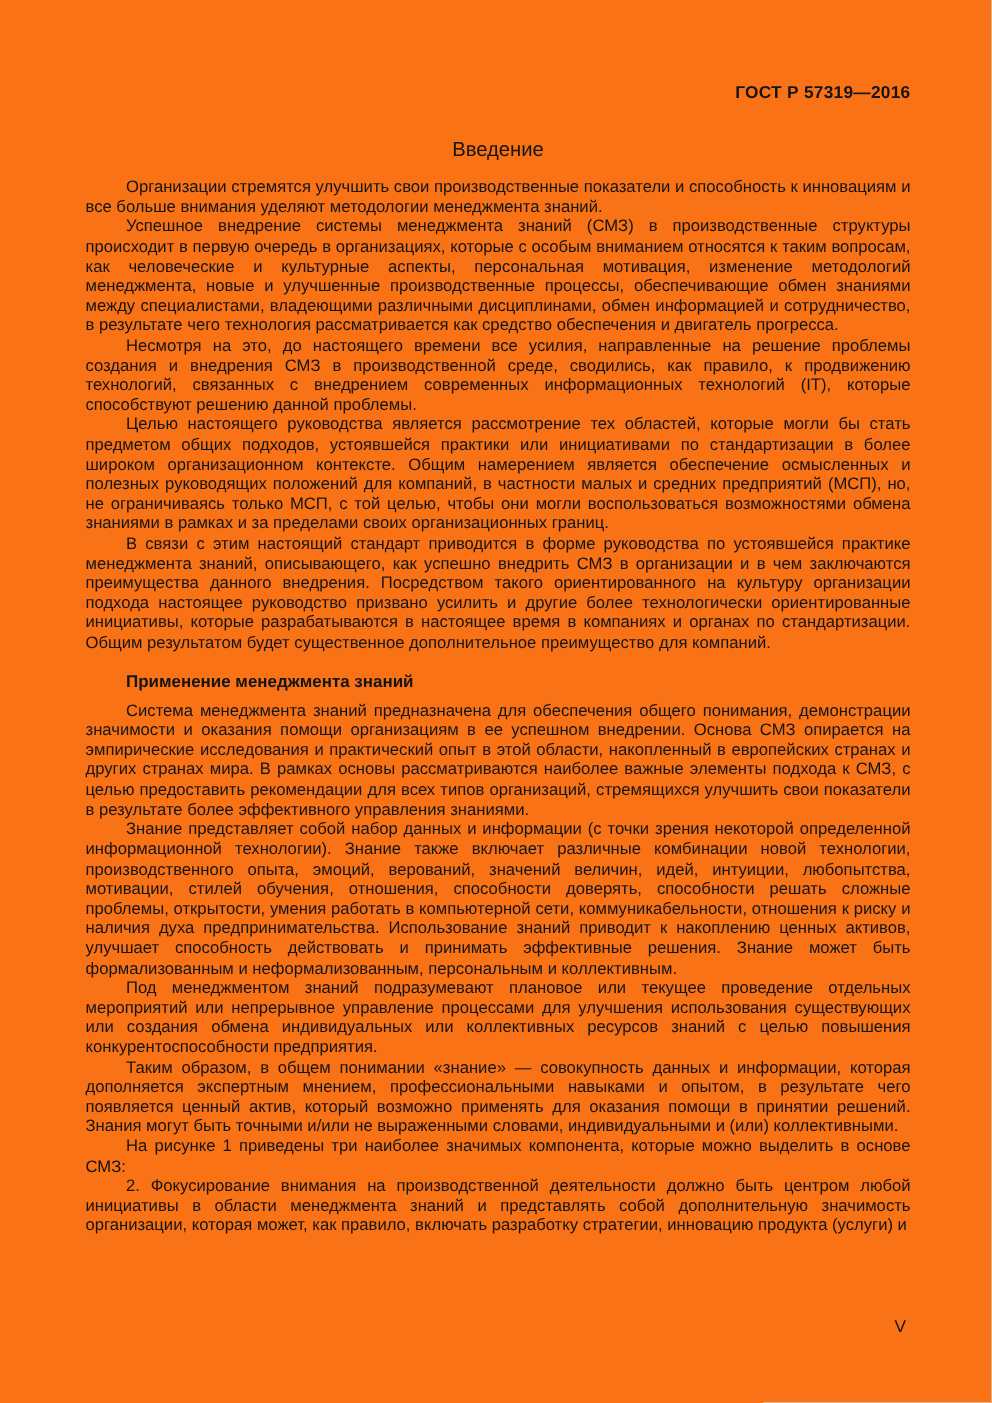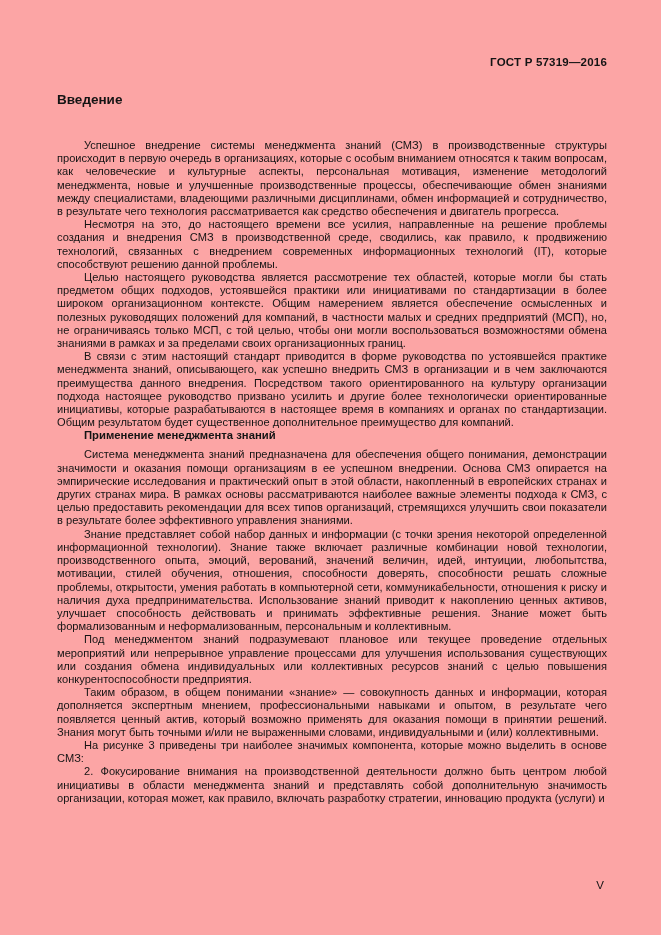--- a/index.html
+++ b/index.html
@@ -5,81 +5,84 @@
     * { margin: 0; padding: 0; box-sizing: border-box; }
     html, body {
       background: #e8e8e8;
       font-family: "Liberation Sans", "DejaVu Sans", sans-serif;
     }
     .page {
       position: relative;
       width: 661px;
       height: 935px;
       margin: 0 auto;
-      background: #fca5a5;
+      background: #f97316;
       color: #141414;
       padding: 56px 54px 0 57px;
       overflow: hidden;
     }
     .doc-number {
       text-align: right;
       font-weight: bold;
       font-size: 11.5px;
       margin-bottom: 24px;
       letter-spacing: 0.2px;
     }
     .section-title {
-      font-weight: bold;
+      text-align: center;
+      font-weight: normal;
       font-size: 13.5px;
-      margin-bottom: 32px;
+      margin-bottom: 12px;
     }
     .body-text p {
       font-size: 11.1px;
       line-height: 13.2px;
       text-align: justify;
       text-indent: 27px;
       hyphens: auto;
       -webkit-hyphens: auto;
     }
     .subsection-title {
       font-size: 11.3px;
       font-weight: bold;
       text-indent: 27px;
+      margin-top: 13px;
       margin-bottom: 7px;
     }
     .page-number {
       position: absolute;
       right: 57px;
       bottom: 44px;
       font-size: 11.5px;
       color: #141414;
     }
   </style>
 </head>
 <body>
 
 <div class="page">
 
   <div class="doc-number">ГОСТ Р 57319—2016</div>
 
   <div class="section-title">Введение</div>
 
   <div class="body-text">
+    <p>Организации стремятся улучшить свои производственные показатели и способность к инновациям и все больше внимания уделяют методологии менеджмента знаний.</p>
     <p>Успешное внедрение системы менеджмента знаний (СМЗ) в производственные структуры происходит в первую очередь в организациях, которые с особым вниманием относятся к таким вопросам, как человеческие и культурные аспекты, персональная мотивация, изменение методологий менеджмента, новые и улучшенные производственные процессы, обеспечивающие обмен знаниями между специалистами, владеющими различными дисциплинами, обмен информацией и сотрудничество, в результате чего технология рассматривается как средство обеспечения и двигатель прогресса.</p>
     <p>Несмотря на это, до настоящего времени все усилия, направленные на решение проблемы создания и внедрения СМЗ в производственной среде, сводились, как правило, к продвижению технологий, связанных с внедрением современных информационных технологий (IT), которые способствуют решению данной проблемы.</p>
     <p>Целью настоящего руководства является рассмотрение тех областей, которые могли бы стать предметом общих подходов, устоявшейся практики или инициативами по стандартизации в более широком организационном контексте. Общим намерением является обеспечение осмысленных и полезных руководящих положений для компаний, в частности малых и средних предприятий (МСП), но, не ограничиваясь только МСП, с той целью, чтобы они могли воспользоваться возможностями обмена знаниями в рамках и за пределами своих организационных границ.</p>
     <p>В связи с этим настоящий стандарт приводится в форме руководства по устоявшейся практике менеджмента знаний, описывающего, как успешно внедрить СМЗ в организации и в чем заключаются преимущества данного внедрения. Посредством такого ориентированного на культуру организации подхода настоящее руководство призвано усилить и другие более технологически ориентированные инициативы, которые разрабатываются в настоящее время в компаниях и органах по стандартизации. Общим результатом будет существенное дополнительное преимущество для компаний.</p>
   </div>
 
   <div class="subsection-title">Применение менеджмента знаний</div>
 
   <div class="body-text">
     <p>Система менеджмента знаний предназначена для обеспечения общего понимания, демонстрации значимости и оказания помощи организациям в ее успешном внедрении. Основа СМЗ опирается на эмпирические исследования и практический опыт в этой области, накопленный в европейских странах и других странах мира. В рамках основы рассматриваются наиболее важные элементы подхода к СМЗ, с целью предоставить рекомендации для всех типов организаций, стремящихся улучшить свои показатели в результате более эффективного управления знаниями.</p>
     <p>Знание представляет собой набор данных и информации (с точки зрения некоторой определенной информационной технологии). Знание также включает различные комбинации новой технологии, производственного опыта, эмоций, верований, значений величин, идей, интуиции, любопытства, мотивации, стилей обучения, отношения, способности доверять, способности решать сложные проблемы, открытости, умения работать в компьютерной сети, коммуникабельности, отношения к риску и наличия духа предпринимательства. Использование знаний приводит к накоплению ценных активов, улучшает способность действовать и принимать эффективные решения. Знание может быть формализованным и неформализованным, персональным и коллективным.</p>
     <p>Под менеджментом знаний подразумевают плановое или текущее проведение отдельных мероприятий или непрерывное управление процессами для улучшения использования существующих или создания обмена индивидуальных или коллективных ресурсов знаний с целью повышения конкурентоспособности предприятия.</p>
     <p>Таким образом, в общем понимании «знание» — совокупность данных и информации, которая дополняется экспертным мнением, профессиональными навыками и опытом, в результате чего появляется ценный актив, который возможно применять для оказания помощи в принятии решений. Знания могут быть точными и/или не выраженными словами, индивидуальными и (или) коллективными.</p>
-    <p>На рисунке 3 приведены три наиболее значимых компонента, которые можно выделить в основе СМЗ:</p>
+    <p>На рисунке 1 приведены три наиболее значимых компонента, которые можно выделить в основе СМЗ:</p>
     <p>2. Фокусирование внимания на производственной деятельности должно быть центром любой инициативы в области менеджмента знаний и представлять собой дополнительную значимость организации, которая может, как правило, включать разработку стратегии, инновацию продукта (услуги) и</p>
   </div>
 
   <div class="page-number">V</div>
 
 </div>
 
 </body></html>

